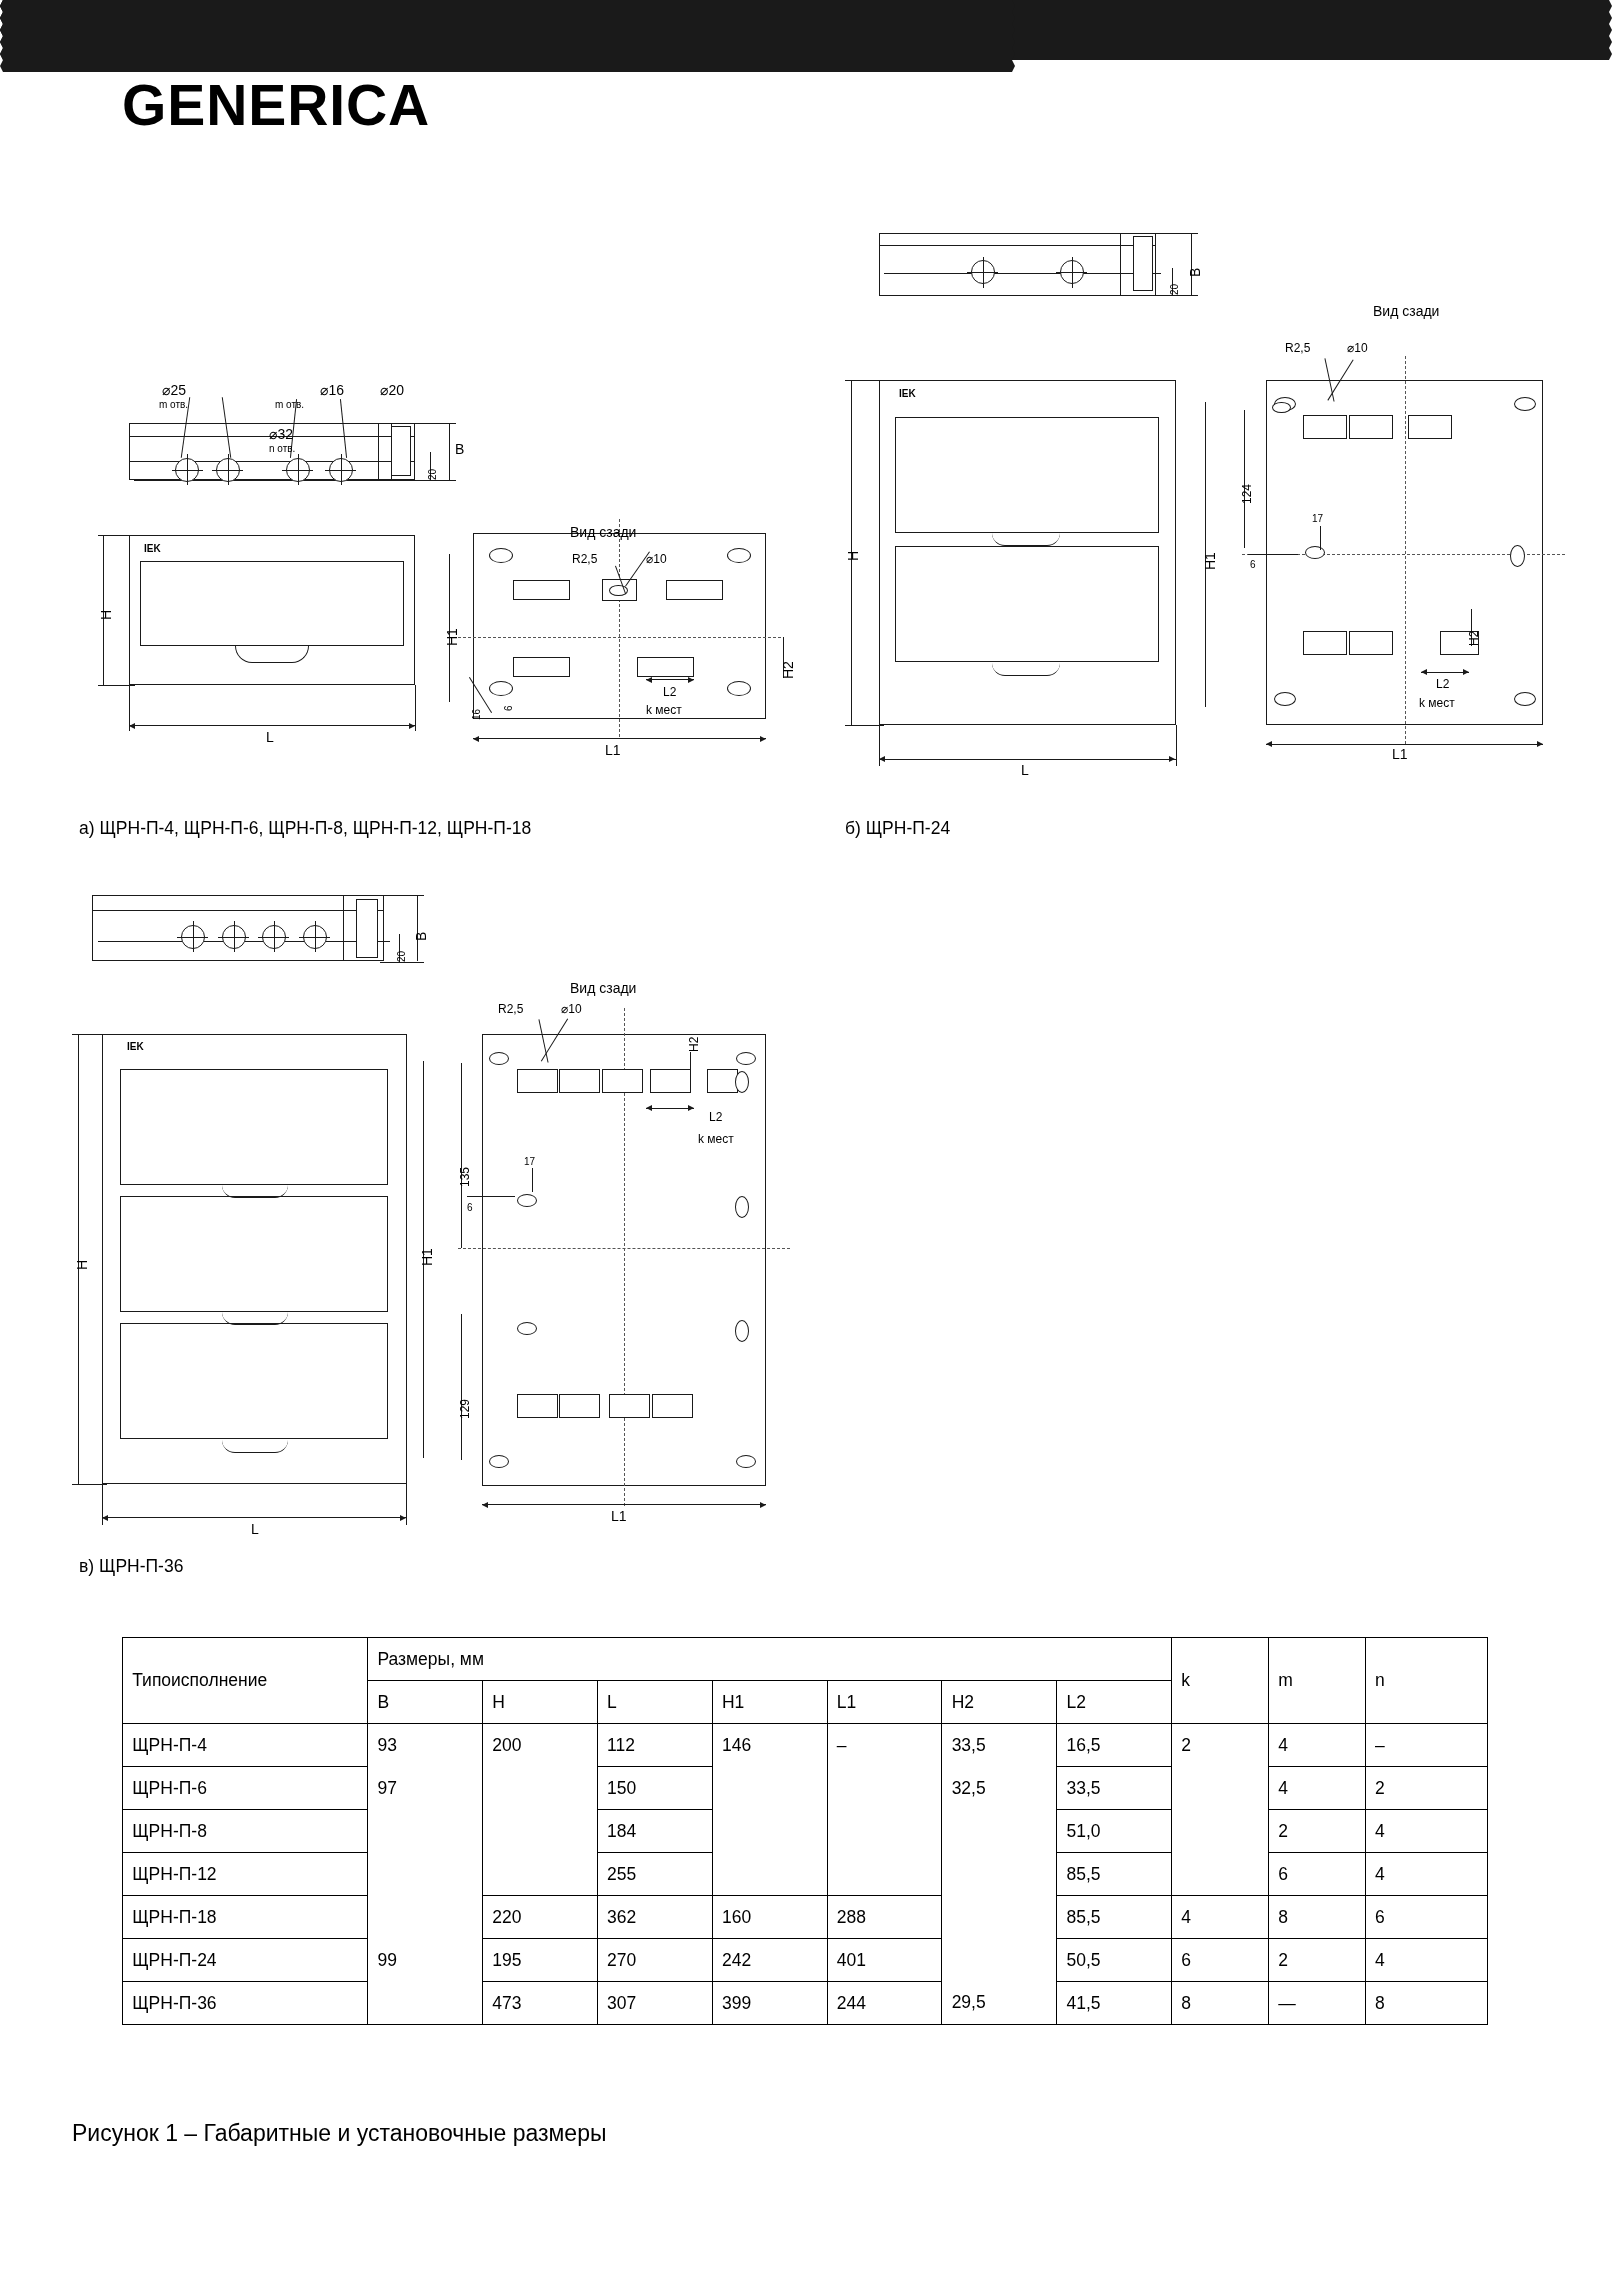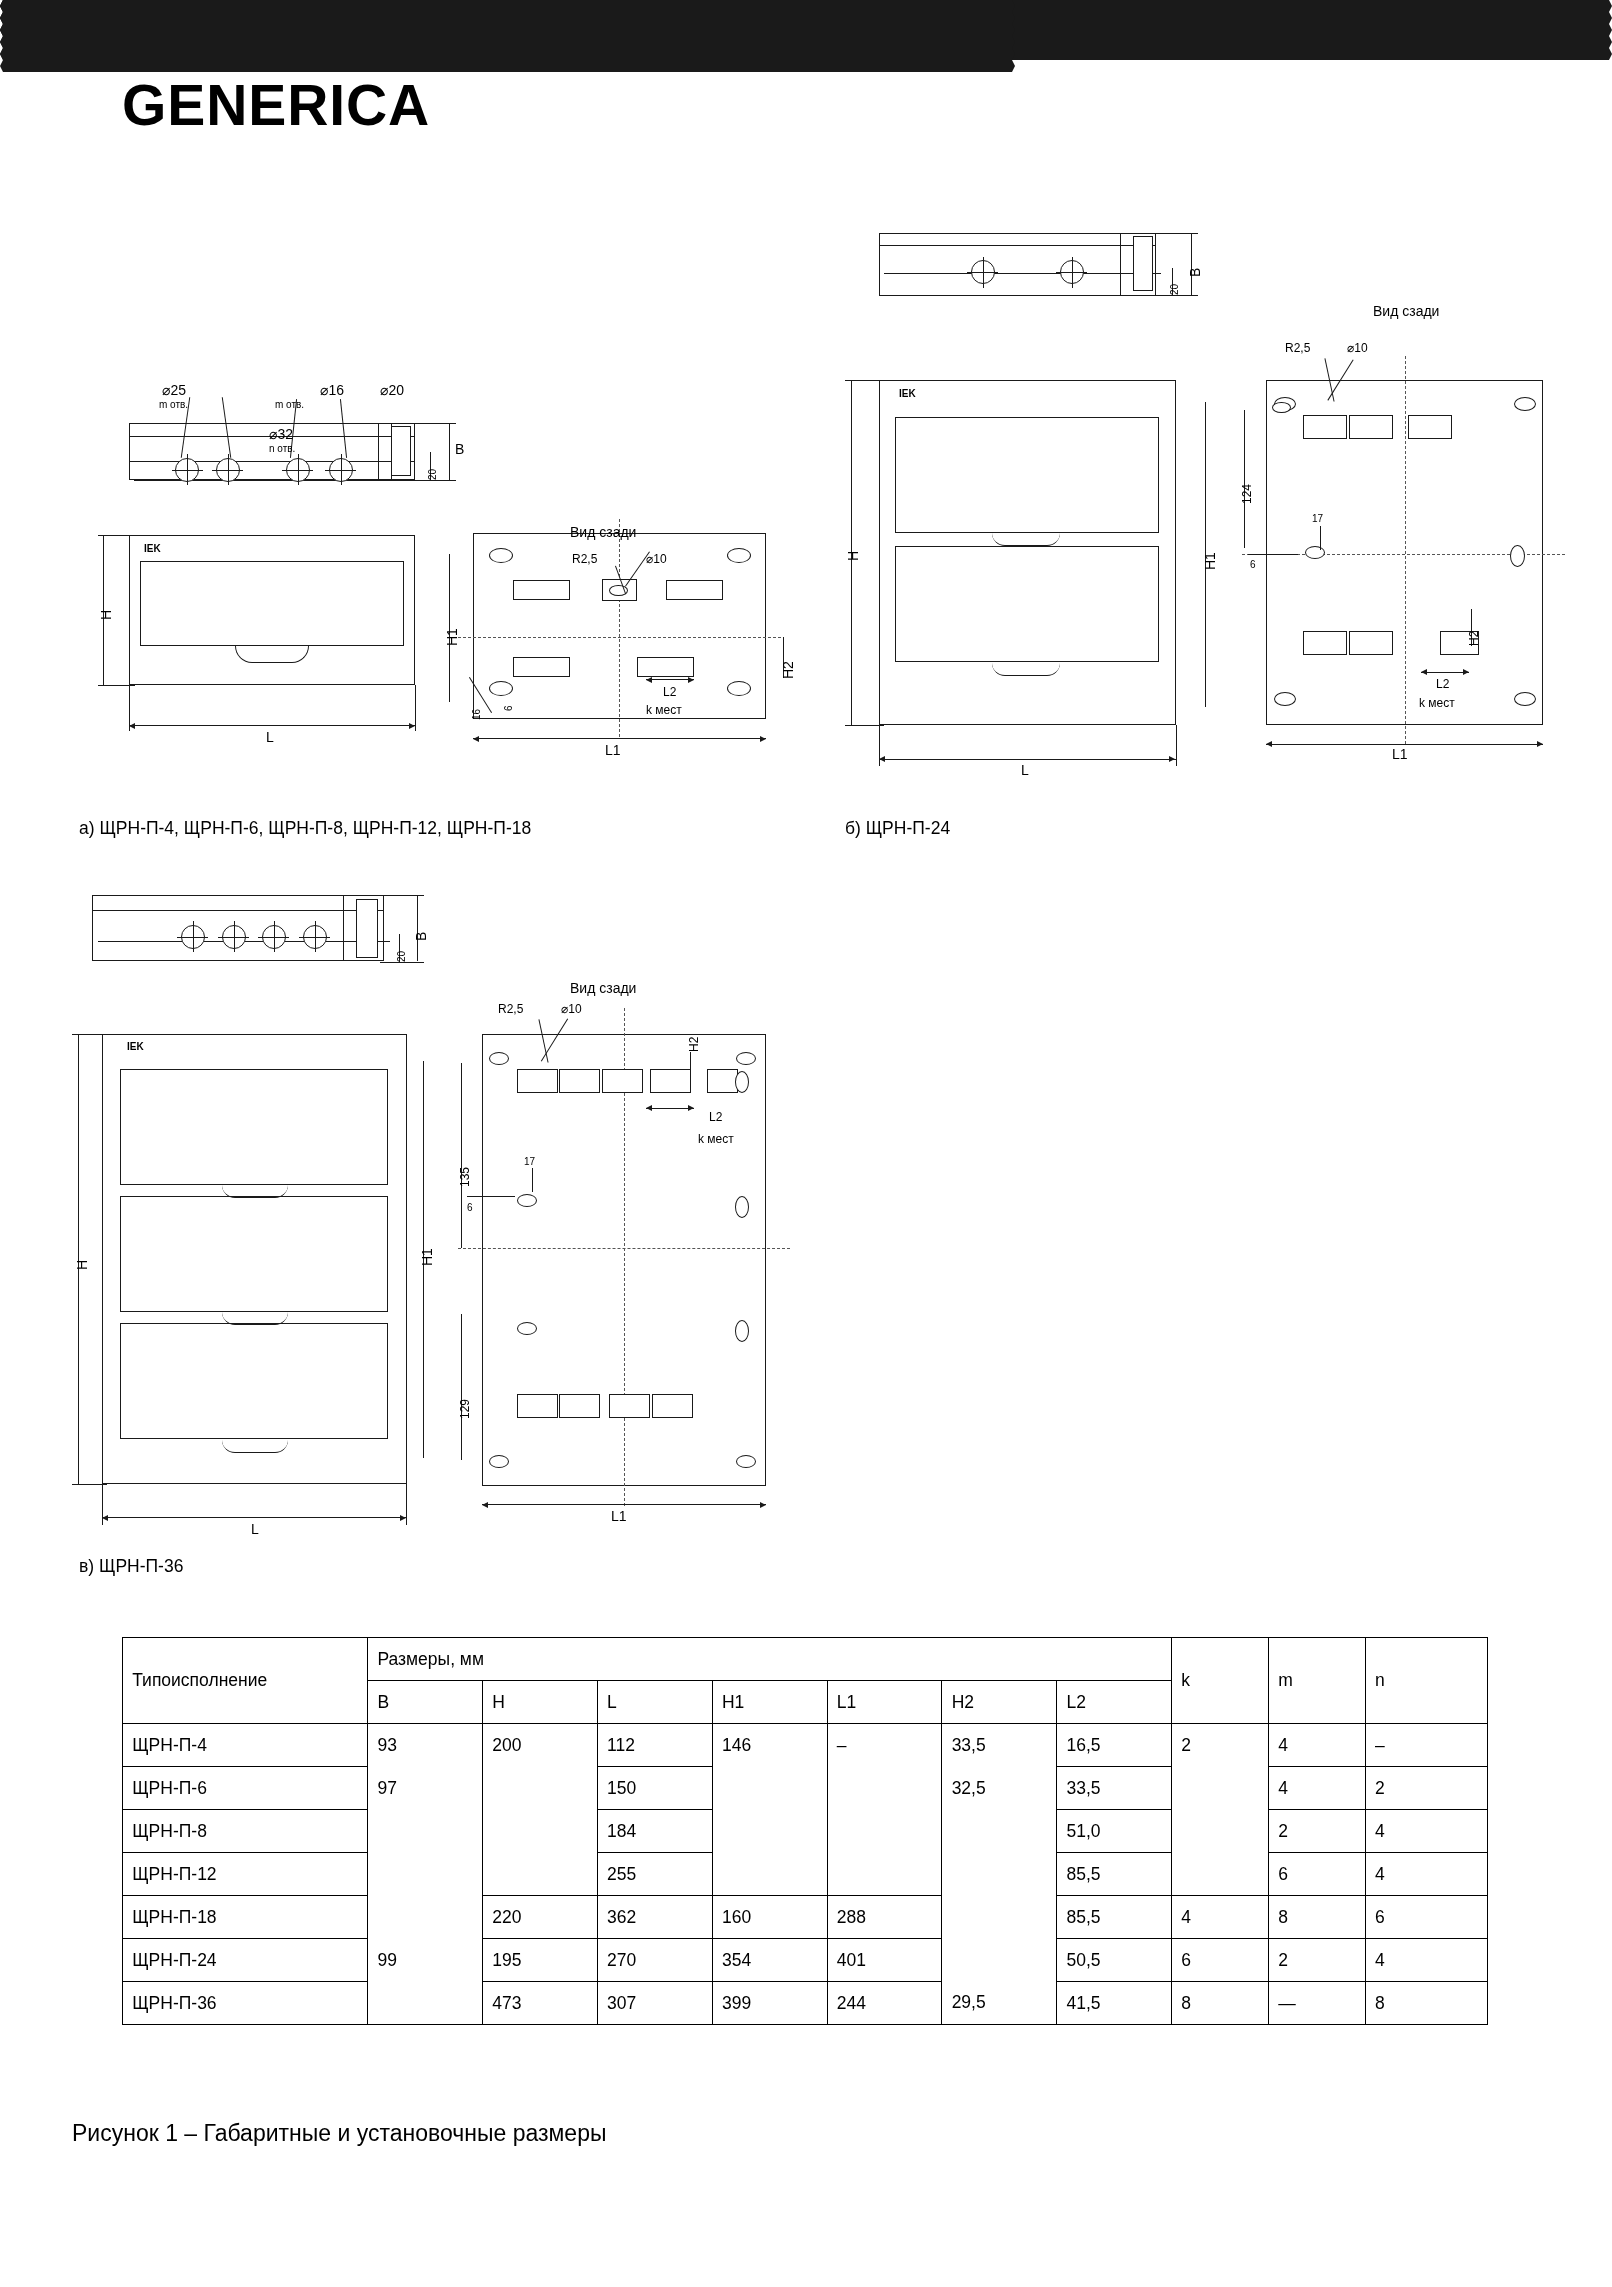--- a/index.html
+++ b/index.html
@@ -490,21 +490,21 @@
         <td>85,5</td>
         <td>4</td>
         <td>8</td>
         <td>6</td>
       </tr>
       <tr>
         <td>ЩРН-П-24</td>
         <td class="nb-t nb-b">99</td>
         <td>195</td>
         <td>270</td>
-        <td>354</td>
+        <td>242</td>
         <td>401</td>
         <td class="nb-t nb-b"></td>
         <td>50,5</td>
         <td>6</td>
         <td>2</td>
         <td>4</td>
       </tr>
       <tr>
         <td>ЩРН-П-36</td>
         <td class="nb-t"></td>

